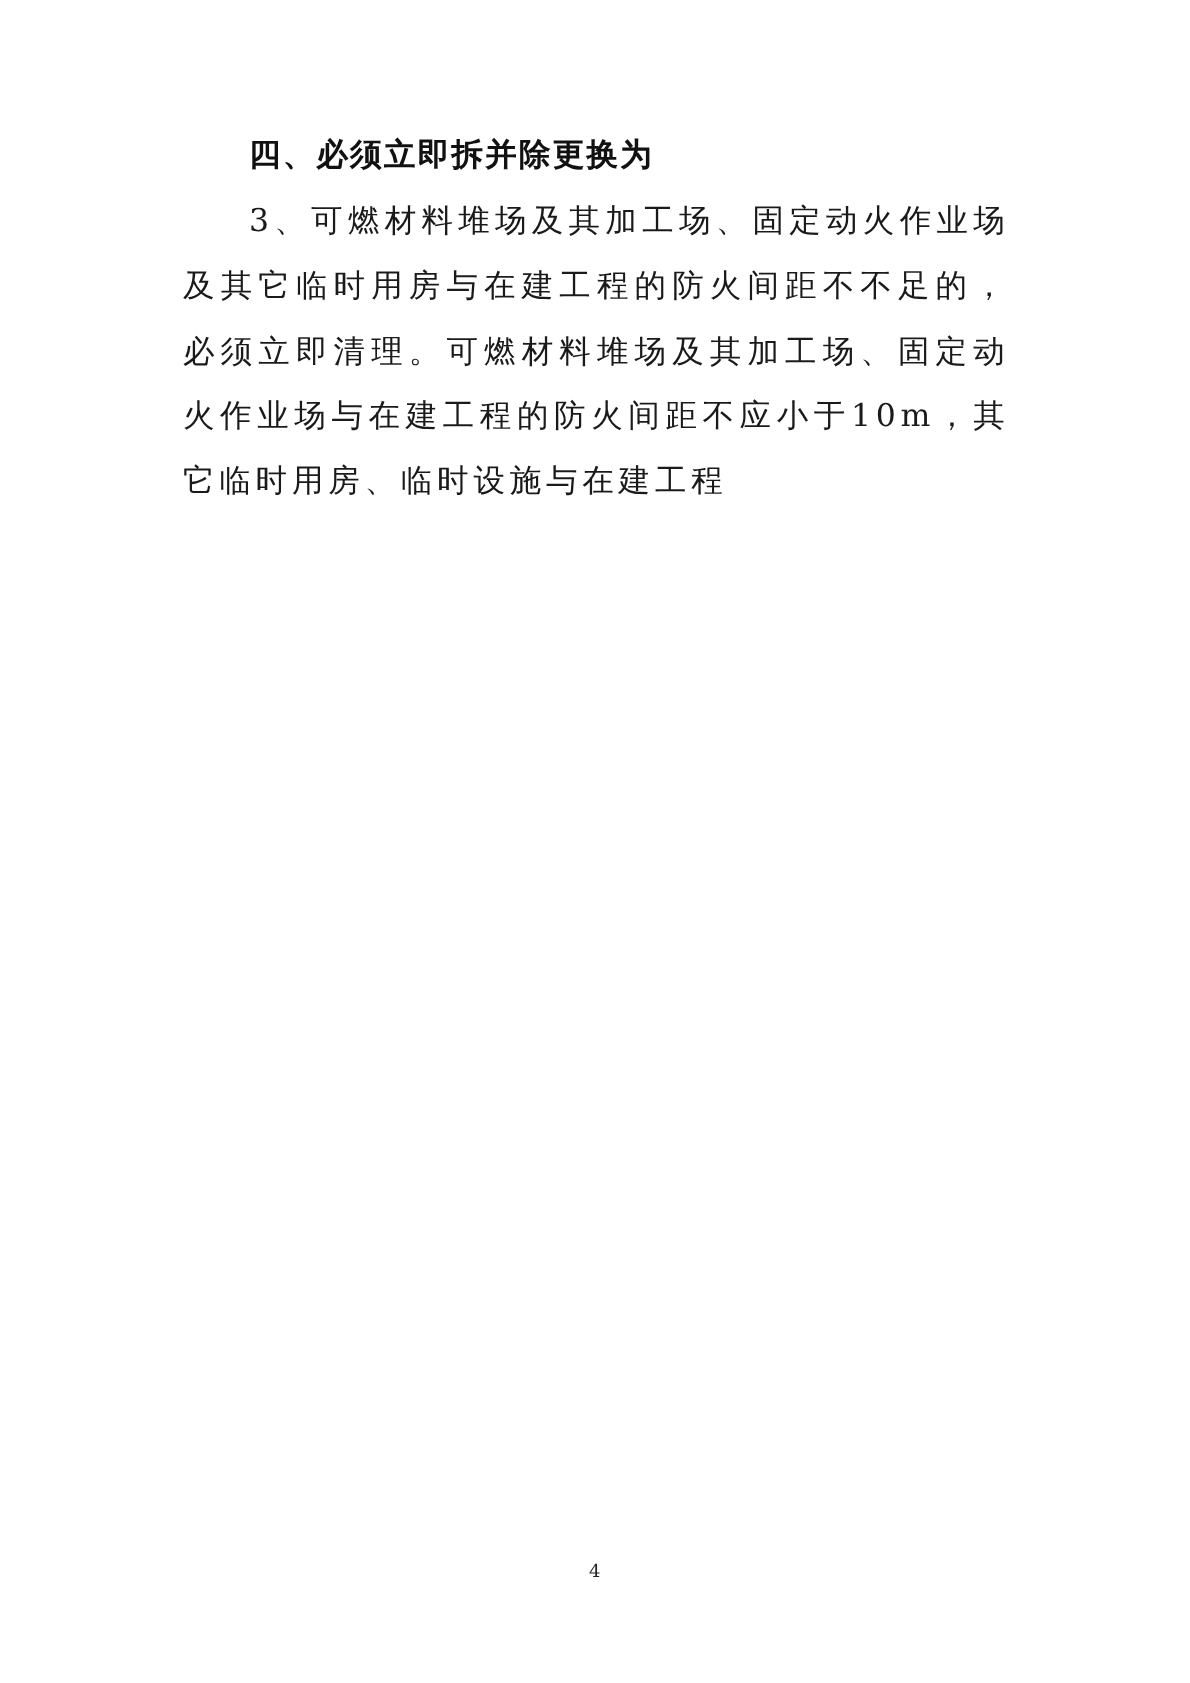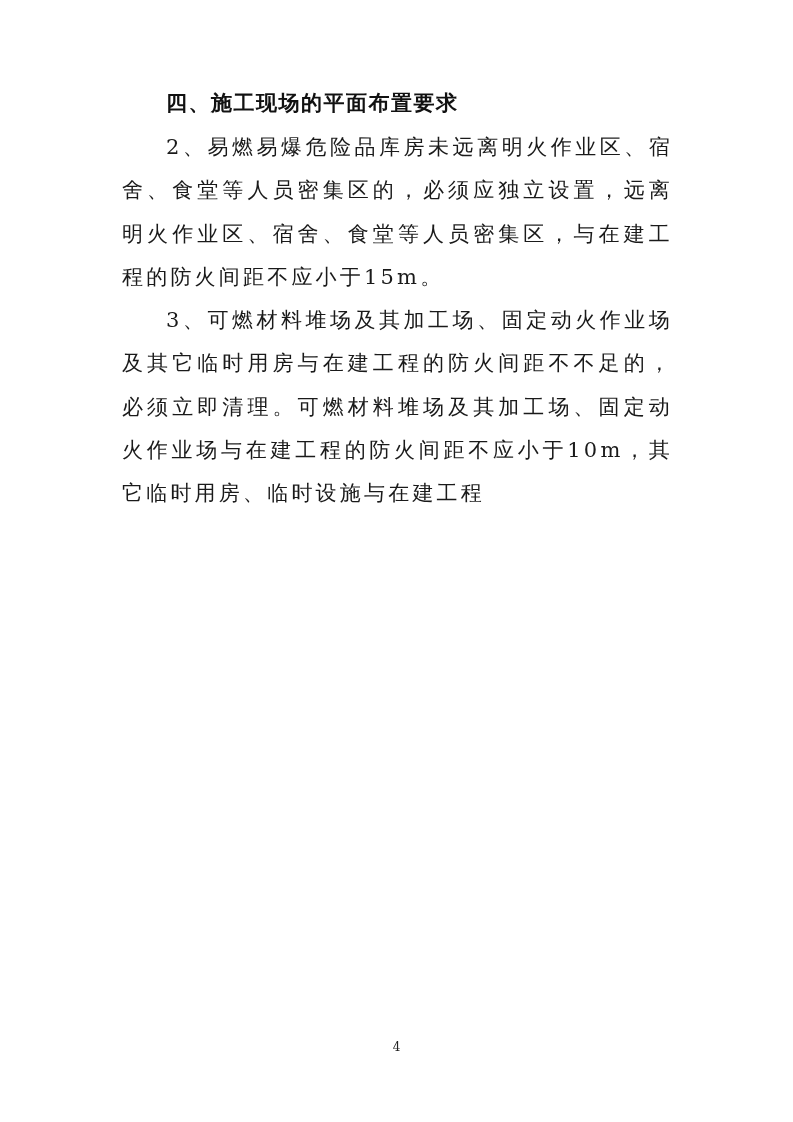--- a/index.html
+++ b/index.html
@@ -50,18 +50,17 @@
     text-align: center;
     font-family: "DejaVu Serif", "Liberation Serif", serif;
     font-size: 12px;
     color: #222222;
   }
 </style>
 </head>
 <body>
 
 <div class="page">
-  <h2 class="heading">四、施工现场的平面布置要求</h2>
-  <p class="para indent">2、易燃易爆危险品库房未远离明火作业区、宿舍、食堂等人员密集区的，必须应独立设置，远离明火作业区、宿舍、食堂等人员密集区，与在建工程的防火间距不应小于15m。</p>
+  <h2 class="heading">四、必须立即拆并除更换为</h2>
   <p class="para indent">3、可燃材料堆场及其加工场、固定动火作业场及其它临时用房与在建工程的防火间距不不足的，必须立即清理。可燃材料堆场及其加工场、固定动火作业场与在建工程的防火间距不应小于10m，其它临时用房、临时设施与在建工程</p>
 </div>
 
 <div class="page-number">4</div>
 
 </body></html>

